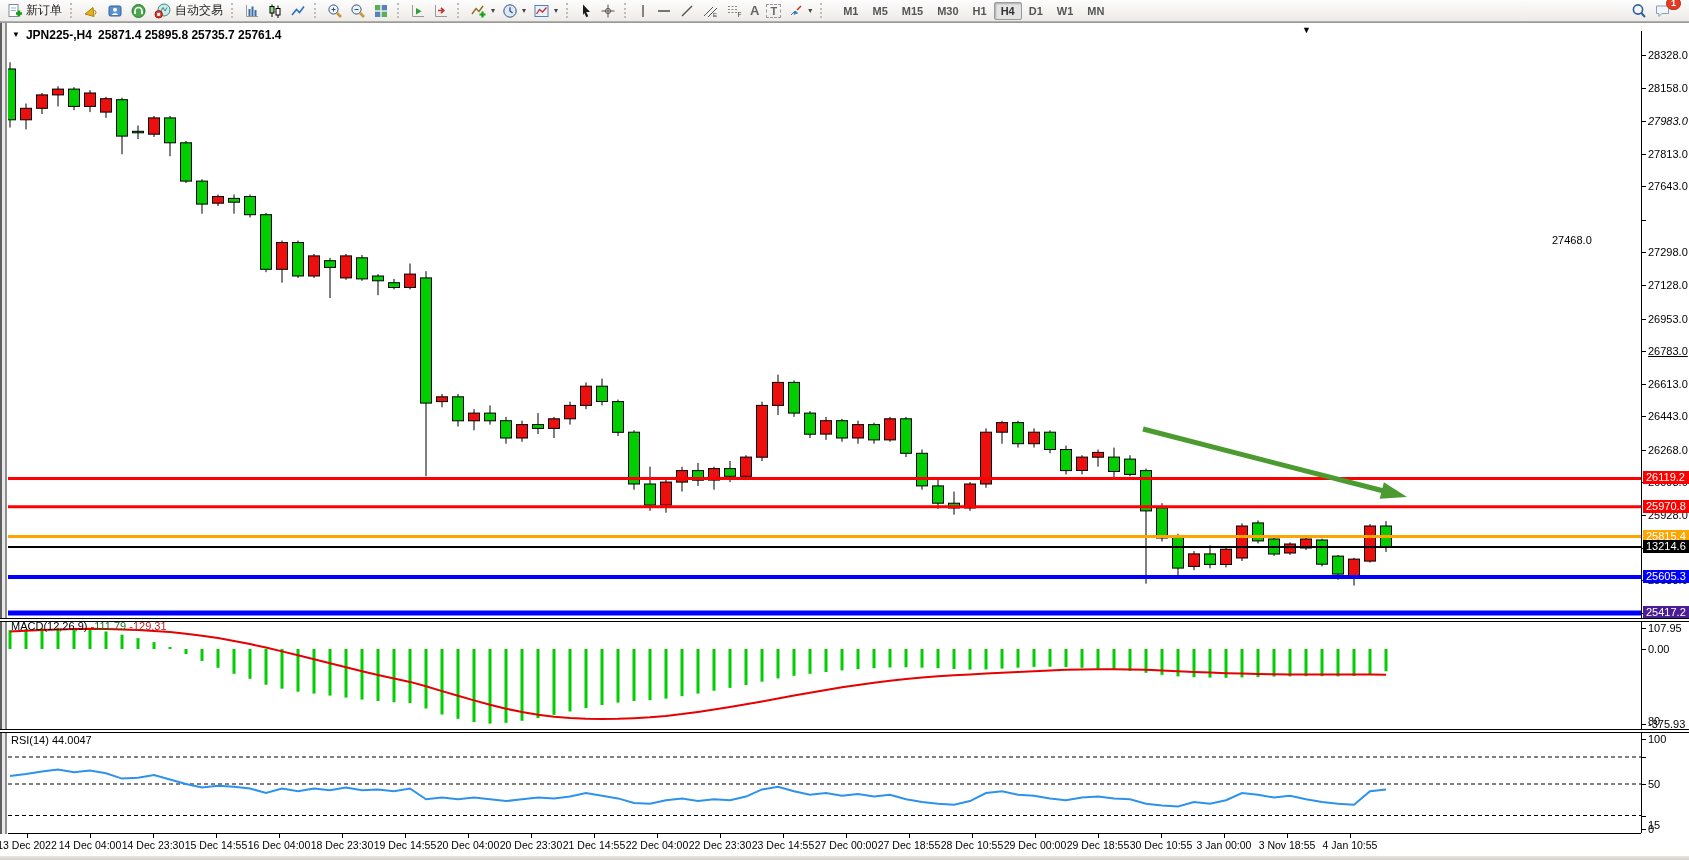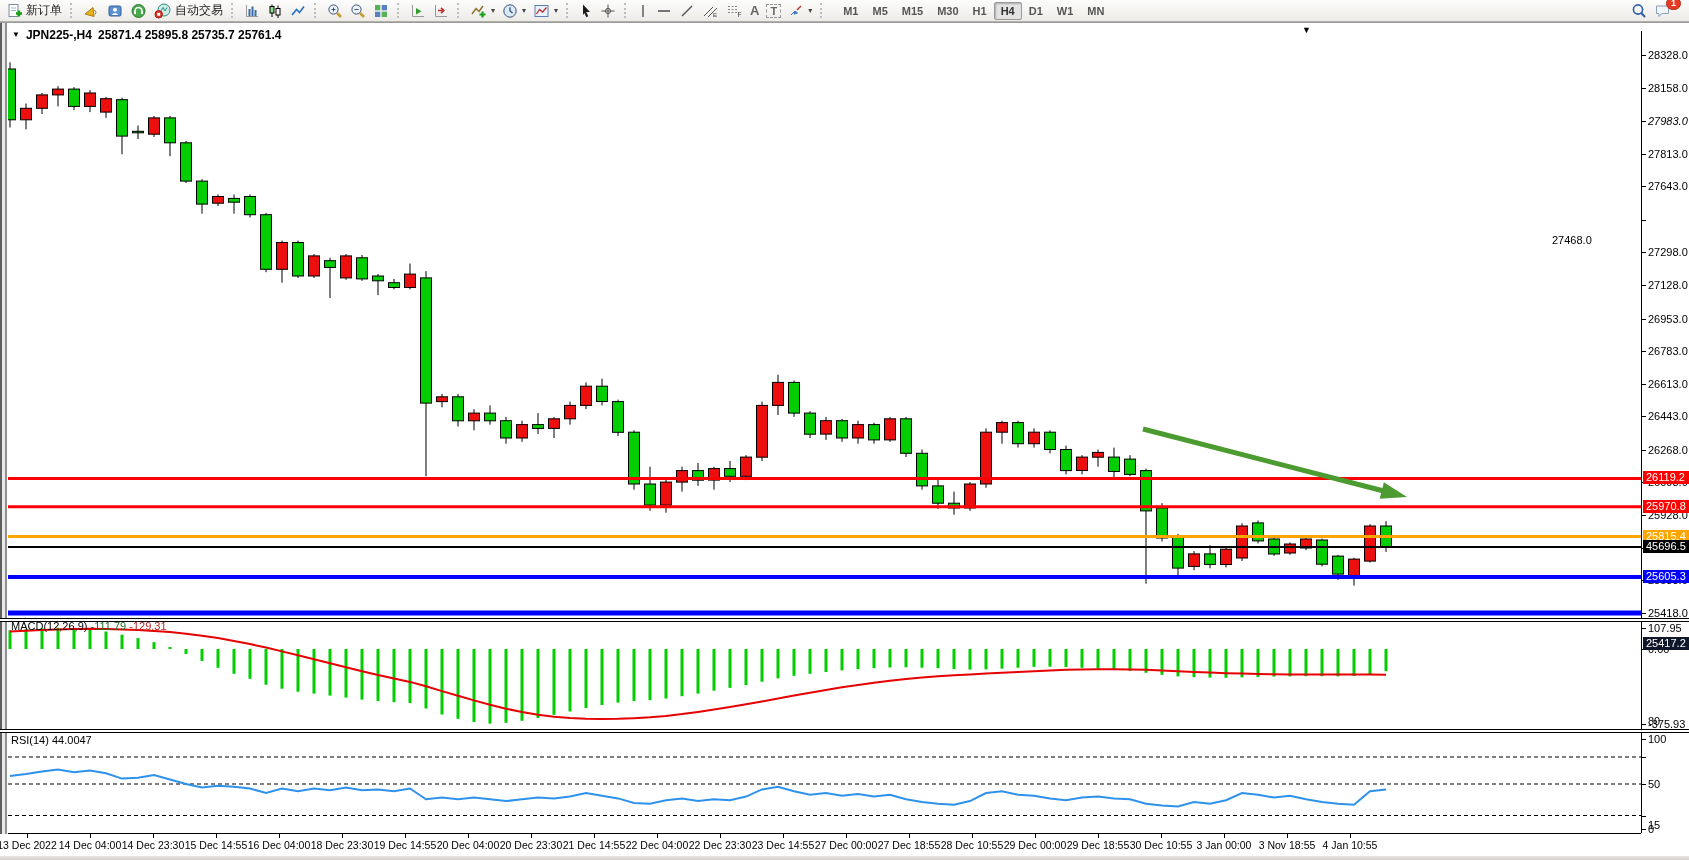--- a/index.html
+++ b/index.html
@@ -619,21 +619,21 @@
     <div class="ticklab" style="left: 1648px; top: 157px;">27643.0</div>
     <div class="tickdash" style="top: 197px;"></div>
     <div class="ticklab" style="left: 1552px; top: 191px; margin-top: 20px;">27468.0</div>
     <div class="tickdash" style="top: 229px;"></div>
     <div class="ticklab" style="left: 1648px; top: 223px;">27298.0</div>
     <div class="tickdash" style="top: 262px;"></div>
     <div class="ticklab" style="left: 1648px; top: 256px;">27128.0</div>
     <div class="tickdash" style="top: 296px;"></div>
     <div class="ticklab" style="left: 1648px; top: 290px;">26953.0</div>
     <div class="tickdash" style="top: 328px;"></div>
-    <div class="ticklab" style="left: 1648px; top: 322px;">26783.0</div>
+    <div class="ticklab" style="left: 1648px; top: 322px; text-decoration: underline;">26783.0</div>
     <div class="tickdash" style="top: 361px;"></div>
     <div class="ticklab" style="left: 1648px; top: 355px;">26613.0</div>
     <div class="tickdash" style="top: 393px;"></div>
     <div class="ticklab" style="left: 1648px; top: 387px;">26443.0</div>
     <div class="tickdash" style="top: 427px;"></div>
     <div class="ticklab" style="left: 1648px; top: 421px;">26268.0</div>
     <div class="tickdash" style="top: 459px;"></div>
     <div class="ticklab" style="left: 1648px; top: 453px;">26098.0</div>
     <div class="tickdash" style="top: 492px;"></div>
     <div class="ticklab" style="left: 1648px; top: 486px;">25928.0</div>
@@ -655,23 +655,23 @@
     <div class="ticklab" style="left: 1648px; top: 692px;">80</div>
     <div class="tickdash" style="top: 761px;"></div>
     <div class="ticklab" style="left: 1648px; top: 755px;">50</div>
     <div class="tickdash" style="top: 793px;"></div>
     <div class="ticklab" style="left: 1648px; top: 796px;">15</div>
     <div class="tickdash" style="top: 806px;"></div>
     <div class="ticklab" style="left: 1648px; top: 800px;">0</div>
     <div class="linelabel" style="top: 448px; background: rgb(255, 0, 0);">26119.2</div>
     <div class="linelabel" style="top: 477px; background: rgb(255, 0, 0);">25970.8</div>
     <div class="linelabel" style="top: 507px; background: rgb(255, 165, 0);">25815.4</div>
-    <div class="linelabel" style="top: 517px; background: rgb(0, 0, 0);">45696.5</div>
+    <div class="linelabel" style="top: 517px; background: rgb(0, 0, 0);">13214.6</div>
     <div class="linelabel" style="top: 547px; background: rgb(0, 0, 255);">25605.3</div>
-    <div class="linelabel" style="top: 614px; background: #0f172a;">25417.2</div>
+    <div class="linelabel" style="top: 583px; background: #4c1d95;">25417.2</div>
     <div class="timetick" style="left: 27px;"></div>
     <div class="timelab" style="left: 27px;">13 Dec 2022</div>
     <div class="timetick" style="left: 90px;"></div>
     <div class="timelab" style="left: 90px;">14 Dec 04:00</div>
     <div class="timetick" style="left: 153px;"></div>
     <div class="timelab" style="left: 153px;">14 Dec 23:30</div>
     <div class="timetick" style="left: 216px;"></div>
     <div class="timelab" style="left: 216px;">15 Dec 14:55</div>
     <div class="timetick" style="left: 279px;"></div>
     <div class="timelab" style="left: 279px;">16 Dec 04:00</div>

